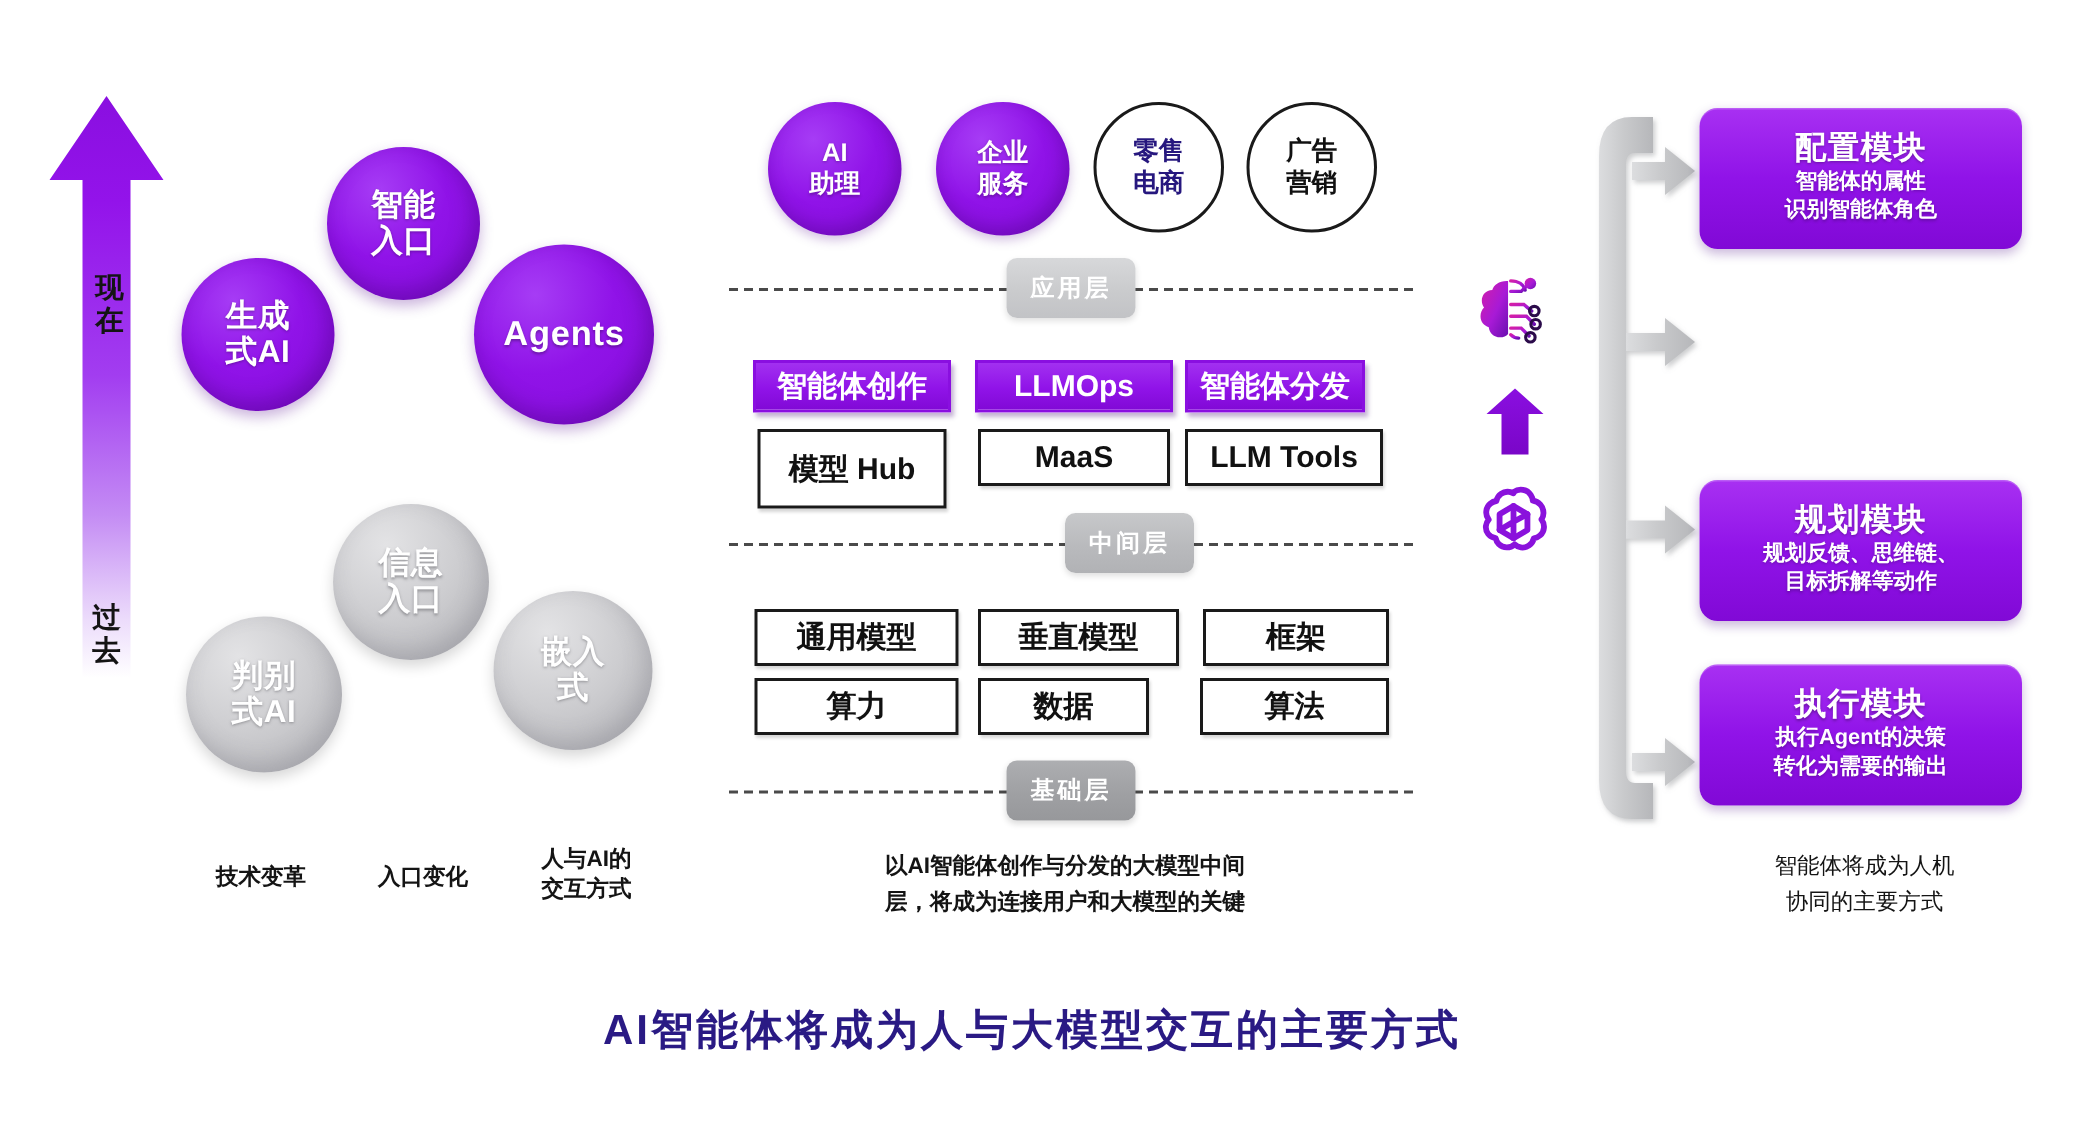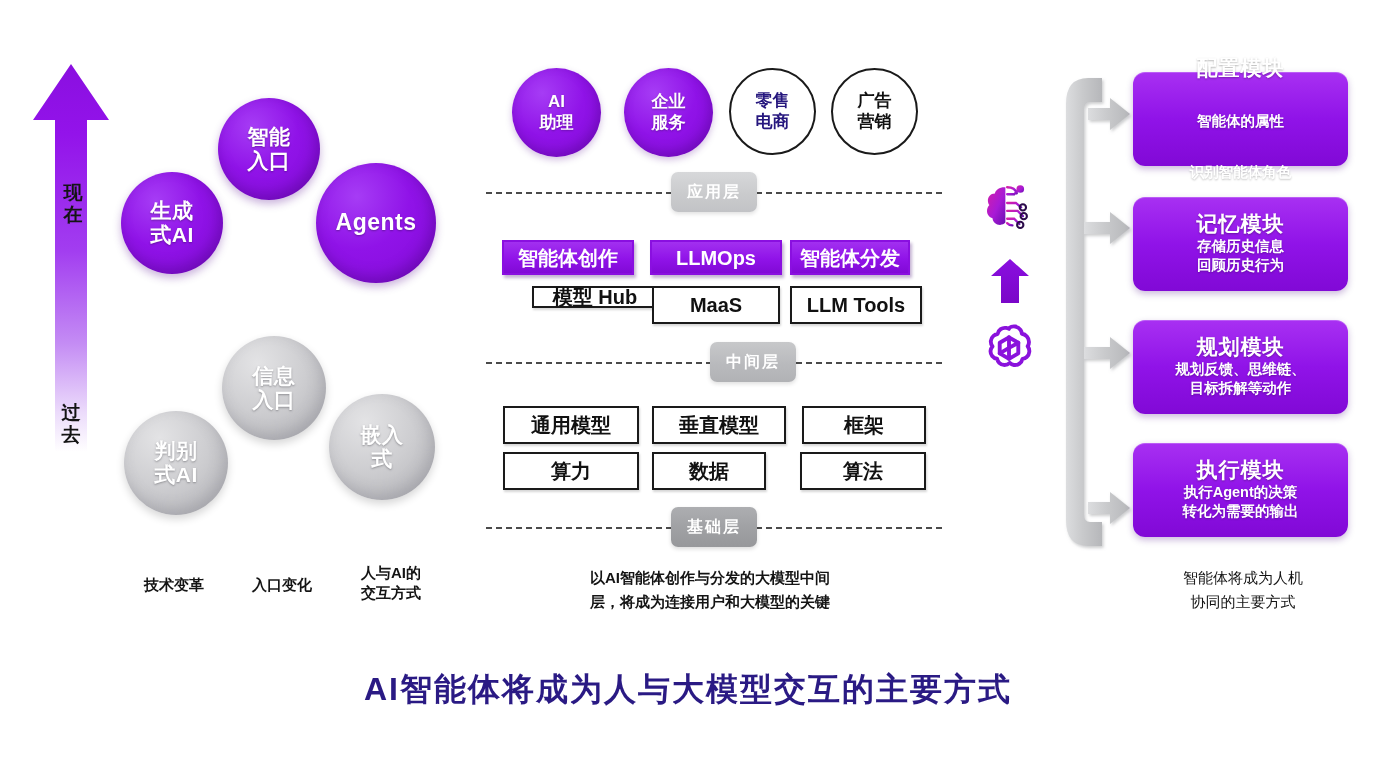--- a/index.html
+++ b/index.html
@@ -104,21 +104,21 @@
   }
   .mbox.white {
     background: #fff; color: #111; border: 2px solid #1a1a1a;
     box-shadow: 1px 2px 2px rgba(0,0,0,0.16);
     font-size: 20px;
   }
   
   #m-create { left: 502px; top: 240px; width: 132px; height: 35px; }
   #m-llmops { left: 650px; top: 240px; width: 132px; height: 35px; }
   #m-dist   { left: 790px; top: 240px; width: 120px; height: 35px; }
-  #m-hub    { left: 532px; top: 286px; width: 126px; height: 22px; }
+  #m-hub    { left: 505px; top: 286px; width: 126px; height: 53px; }
   #m-maas   { left: 652px; top: 286px; width: 128px; height: 38px; }
   #m-tools  { left: 790px; top: 286px; width: 132px; height: 38px; }
   
   #m-general{ left: 503px; top: 406px; width: 136px; height: 38px; }
   #m-vert   { left: 652px; top: 406px; width: 134px; height: 38px; }
   #m-frame  { left: 802px; top: 406px; width: 124px; height: 38px; }
   #m-compute{ left: 503px; top: 452px; width: 136px; height: 38px; }
   #m-data   { left: 652px; top: 452px; width: 114px; height: 38px; }
   #m-algo   { left: 800px; top: 452px; width: 126px; height: 38px; }
 
@@ -144,34 +144,34 @@
     padding: 5px 6px;
   }
   .rbox .rtitle {
     font-size: 21px; font-weight: 700; line-height: 1.18;
     text-shadow: 0 1px 2px rgba(0,0,0,0.30); letter-spacing: 1px;
   }
   .rbox .rsub {
     font-size: 14.5px; font-weight: 700; line-height: 1.32;
     text-shadow: 0 1px 2px rgba(0,0,0,0.25);
   }
-  #rb-config  { left: 1133px; top:  72px; height: 94px; gap: 32px; }
+  #rb-config  { left: 1133px; top:  72px; height: 94px; }
   #rb-memory  { left: 1133px; top: 197px; height: 94px; }
   #rb-plan    { left: 1133px; top: 320px; height: 94px; }
   #rb-exec    { left: 1133px; top: 443px; height: 94px; }
 
   #right-caption {
     position: absolute; left: 1140px; top: 566px; width: 206px;
     text-align: center; font-size: 15px; font-weight: 400; color: #141414; line-height: 1.6;
   }
 
   
   #footer-title {
     position: absolute; left: 0; top: 668px; width: 1376px;
-    text-align: center; font-size: 32px; font-weight: 700;
+    text-align: center; font-size: 28px; font-weight: 700;
     color: #2a1a84; letter-spacing: 2px;
   }
 </style>
 </head>
 <body>
 
 <div id="root">
 
   <svg class="abs" id="timeline-arrow" viewBox="0 0 82 392">
     <defs>
@@ -300,25 +300,20 @@
 
       <path d="M26 0 l22 0 0-10 20 16 -20 16 0-10 -22 0 z" transform="translate(0,440)"></path>
     </g>
   </svg>
 
   <div class="rbox" id="rb-config">
     <div class="rtitle">配置模块</div>
     <div class="rsub">智能体的属性</div>
     <div class="rsub">识别智能体角色</div>
   </div>
-  <div class="rbox" id="rb-memory">
-    <div class="rtitle">记忆模块</div>
-    <div class="rsub">存储历史信息</div>
-    <div class="rsub">回顾历史行为</div>
-  </div>
   <div class="rbox" id="rb-plan">
     <div class="rtitle">规划模块</div>
     <div class="rsub">规划反馈、思维链、</div>
     <div class="rsub">目标拆解等动作</div>
   </div>
   <div class="rbox" id="rb-exec">
     <div class="rtitle">执行模块</div>
     <div class="rsub">执行Agent的决策</div>
     <div class="rsub">转化为需要的输出</div>
   </div>

